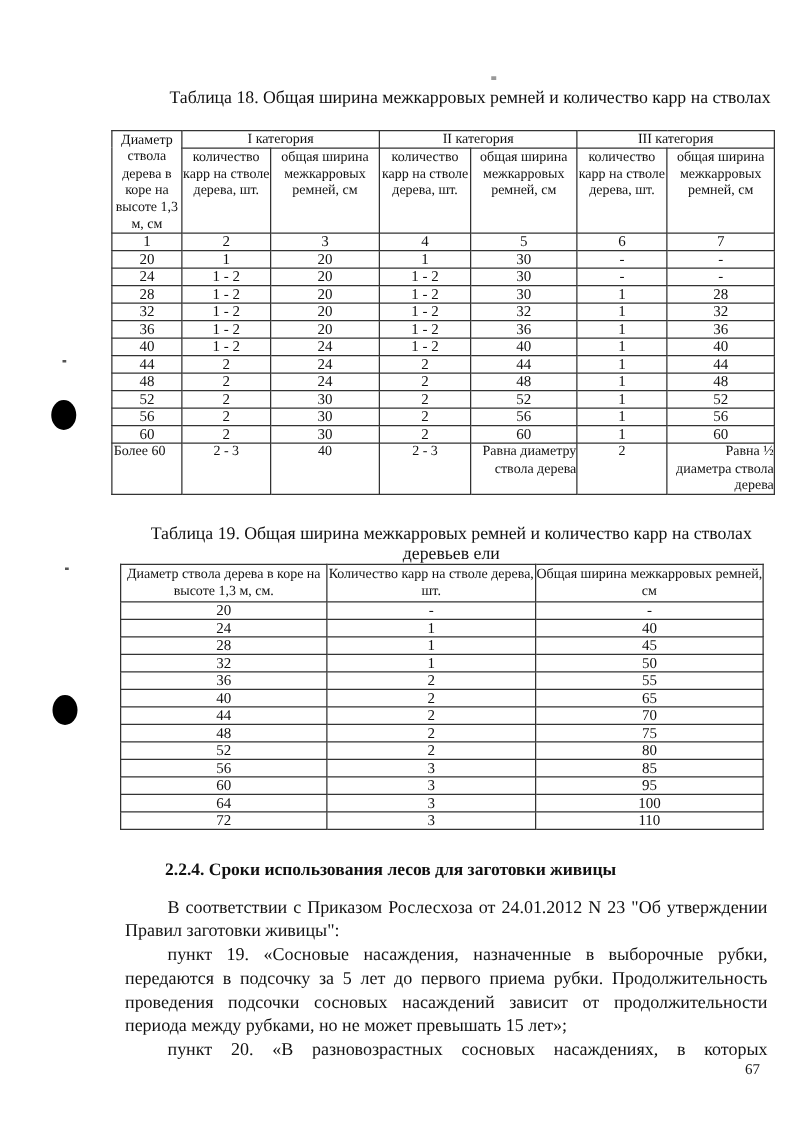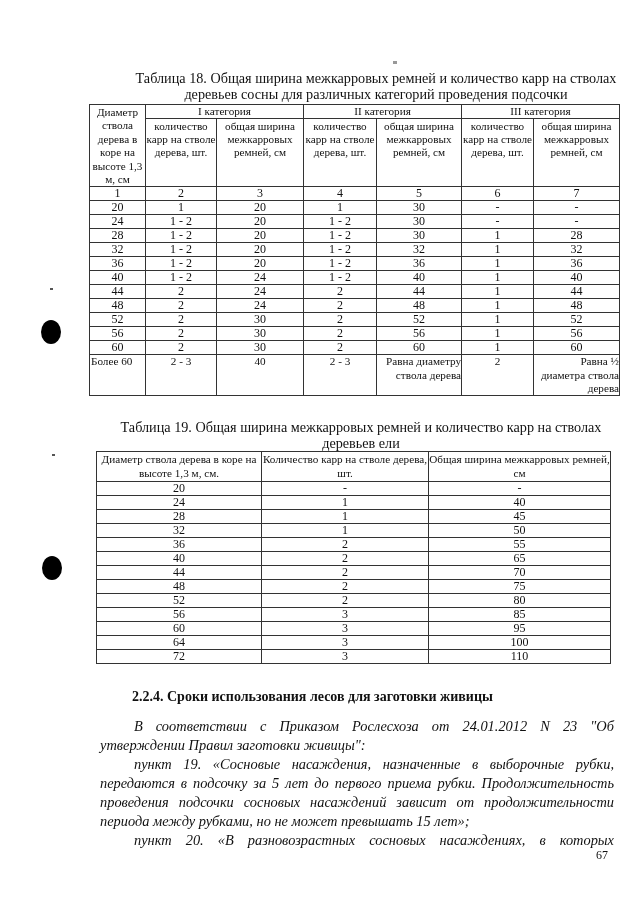--- a/index.html
+++ b/index.html
@@ -17,39 +17,38 @@
     #t18 td { height: 13px; line-height: 13px; font-size: 12px; }
     #t18 .last td { height: 40px; line-height: 13.2px; font-size: 11.2px; margin-top: 12px; }
     #t18 .left { text-align: right; padding-left: 3px; }
     #t18 .diam { text-align: left; padding-left: 1px; }
     #t19 { left: 80px; top: 451px; width: 514px; font-size: 11.2px; }
     #t19 th { height: 28px; line-height: 13.5px; padding-top: 1px; margin-left: 31px; }
     #t19 td { height: 13px; line-height: 13px; font-size: 12px; }
     .heading { position: absolute; left: 116px; top: 689px; font-size: 14px; font-weight: bold; }
     .para { position: absolute; left: 84px; width: 514px; font-size: 14.4px; line-height: 19px;
             text-align: justify; }
-    .indent { text-indent: 34px; font-style: italic; }
+    .indent { text-indent: 34px; }
     .pagenum { position: absolute; left: 580px; top: 848px; font-size: 12px; }
     .hole { position: absolute; background: #000; border-radius: 50%; }
     .speck { position: absolute; background: #555; width: 3px; height: 2px; }
   </style>
 </head>
 <body>
 
 <div class="page">
 
   <div class="hole" style="left:25px;top:320px;width:20px;height:24px;"></div>
   <div class="hole" style="left:26px;top:556px;width:20px;height:24px;"></div>
   <div class="speck" style="left:34px;top:288px;"></div>
   <div class="speck" style="left:36px;top:454px;"></div>
   <div class="speck" style="left:377px;top:61px;width:4px;height:3px;background:#999;"></div>
 
   <div class="caption" style="left:100px;top:70px;width:520px;">
     <div>Таблица 18.  Общая ширина межкарровых ремней и количество карр на стволах</div>
-    <div>деревьев сосны для различных категорий проведения подсочки</div>
   </div>
 
   <table id="t18">
     <colgroup>
       <col style="width:56px">
         <col style="width:71px">
         <col style="width:87px">
       <col style="width:73px">
         <col style="width:85px">
         <col style="width:72px">

